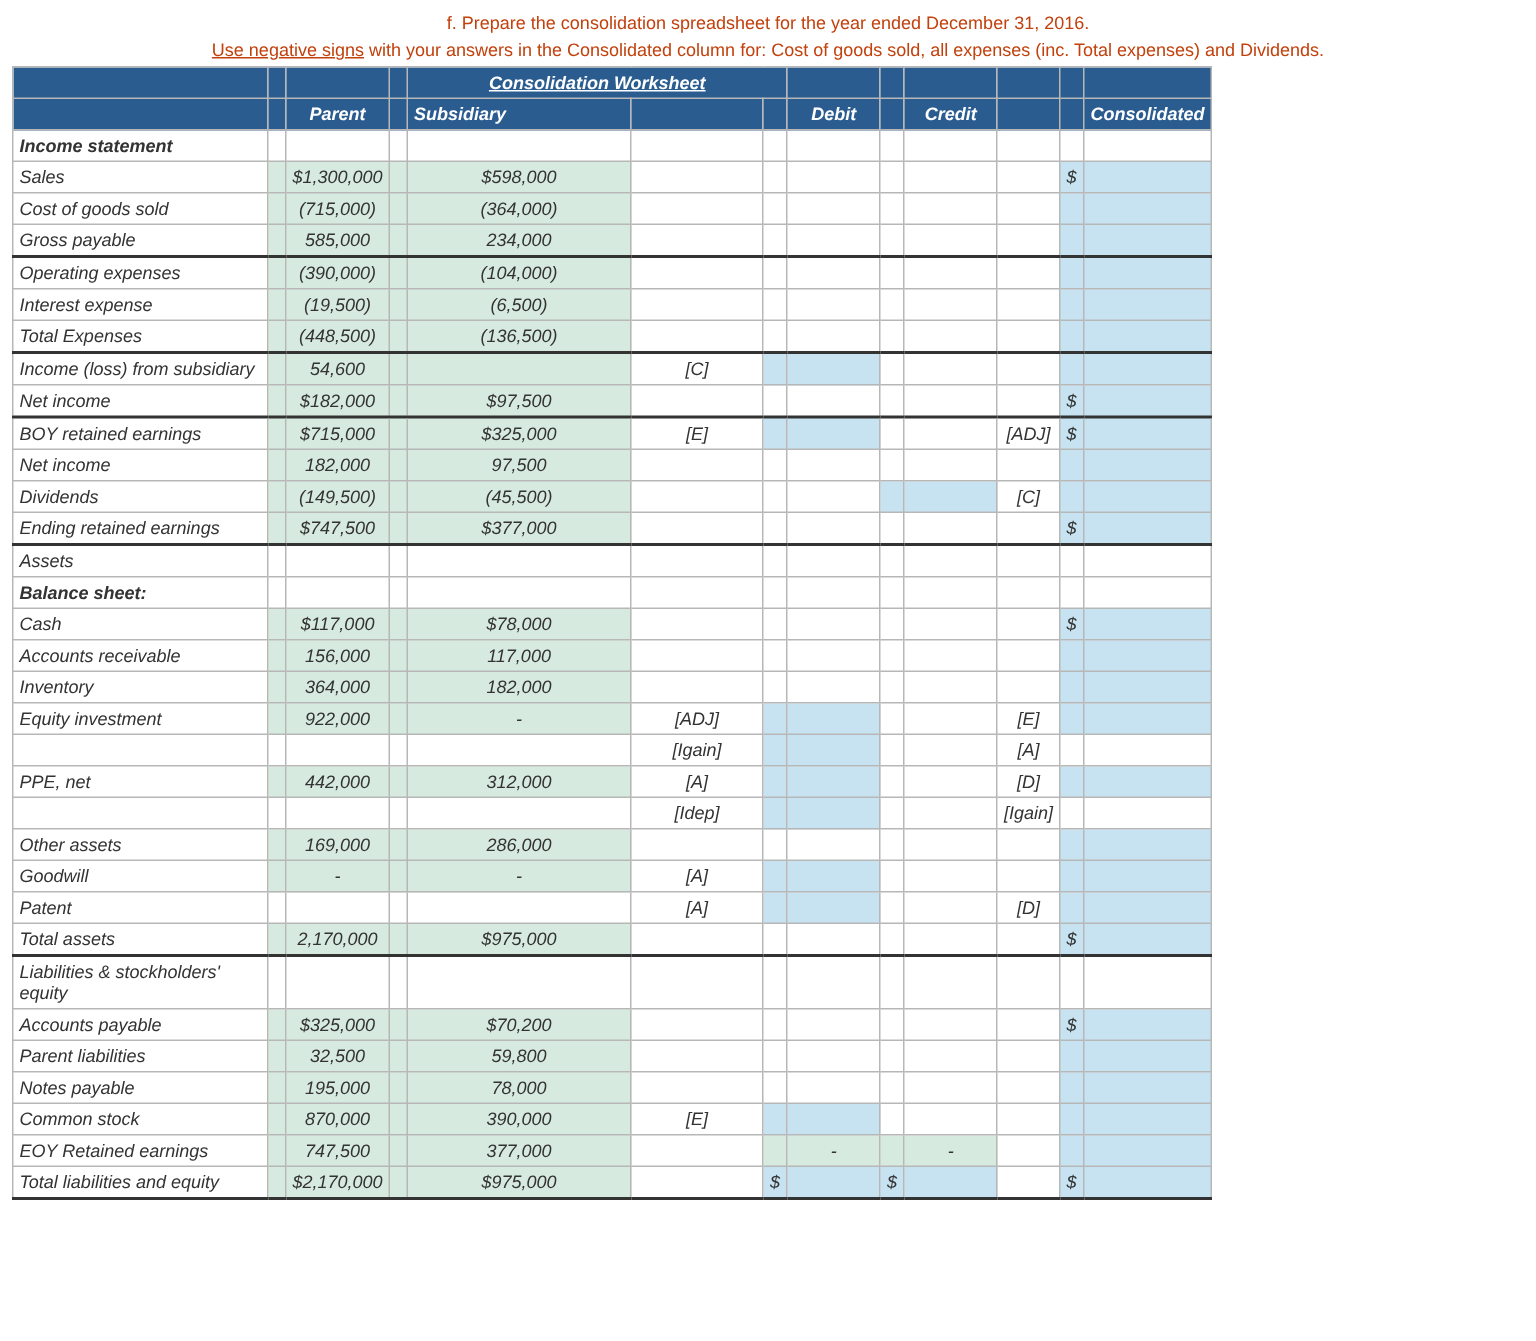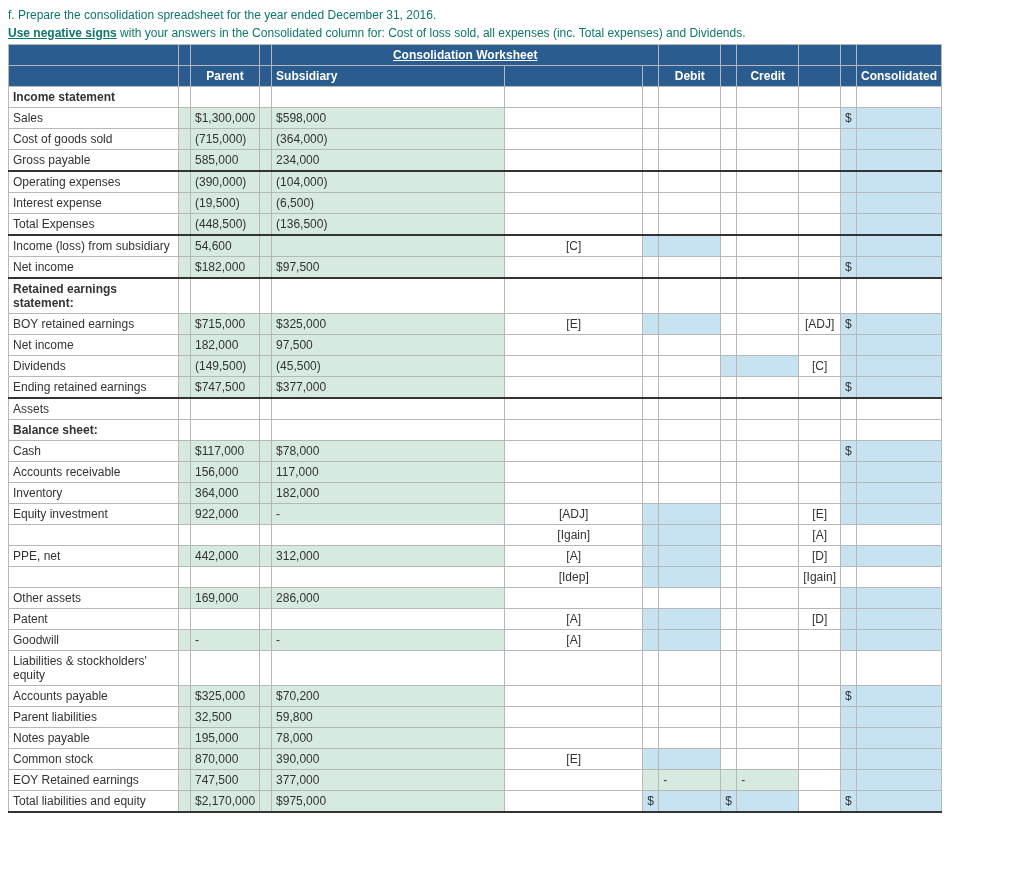--- a/index.html
+++ b/index.html
@@ -3,25 +3,26 @@
 <meta charset="utf-8">
 <style>
   body {
     font-family: Arial, Helvetica, sans-serif;
     font-size: 12px;
     color: #333;
     margin: 0;
     padding: 8px;
     background: #fff;
   }
-  .instr { color:#0f766e; margin-bottom:4px;}
-  .instr .uline { text-decoration: underline; font-weight: bold; }
+  .instr { color:#c2410c; margin-bottom:4px;text-align:center;}
+  .instr .uline { text-decoration: underline; font-weight: normal; }
   table.worksheet {
     border-collapse: collapse;
-    width: 934px;
+    width: 800px;
+    font-style: italic;
   }
   table.worksheet th, table.worksheet td {
     border: 1px solid #b7b7b7;
     padding: 3px 4px;
     height: 18px;
     box-sizing: border-box;
     vertical-align: middle;
   }
   .hdr-band td {
     background: #2a5c8f;
@@ -34,30 +35,30 @@
   .col-label { width: 170px; }
   .narrow { width: 12px; }
   .col-num { width: 62px; text-align: right; }
   .col-ref { width: 32px; text-align:center; }
   .col-cons-s { width: 16px; text-align:left; padding-left:2px;}
   .col-cons { width: 62px; text-align:right; }
   .green { background: #d7eadf; }
   .input-cell { background: #c7e2f0; }
   .bold { font-weight: bold; margin-top: 25px; }
   .uline-bottom td { border-bottom: 2px solid #333 !important; }
-  .align-right { text-align:left; }
+  .align-right { text-align:center; }
   .align-center { text-align:center; }
   .nobr { white-space: nowrap;}
 </style>
 </head>
 <body>
 
 <div class="instr">f. Prepare the consolidation spreadsheet for the year ended December 31, 2016.</div>
 <div class="instr">
-  <span class="uline">Use negative signs</span><span> with your answers in the Consolidated column for: Cost of loss sold, all expenses (inc. Total expenses) and Dividends.</span>
+  <span class="uline">Use negative signs</span><span> with your answers in the Consolidated column for: Cost of goods sold, all expenses (inc. Total expenses) and Dividends.</span>
 </div>
 
 <table class="worksheet">
 
   <tbody>
       <tr class="hdr-band">
     <td class="col-label"></td>
     <td class="narrow"></td>
         <td class="col-num"></td>
     <td class="narrow"></td>
@@ -223,35 +224,20 @@
     <td></td>
         <td></td>
         <td></td>
         <td></td>
         <td></td>
         <td></td>
     <td class="input-cell col-cons-s">$</td>
     <td class="input-cell"></td>
   </tr>
 
-  <tr>
-        <td class="bold">Retained earnings statement:</td>
-    <td></td>
-        <td></td>
-        <td></td>
-        <td></td>
-        <td></td>
-        <td></td>
-        <td></td>
-        <td></td>
-        <td></td>
-        <td></td>
-        <td></td>
-        <td></td>
-      </tr>
 
   <tr>
     <td>BOY retained earnings</td>
     <td class="green"></td>
         <td class="green align-right">$715,000</td>
     <td class="green"></td>
         <td class="green align-right">$325,000</td>
     <td class="align-center">[E]</td>
     <td class="input-cell"></td>
         <td class="input-cell"></td>
@@ -463,51 +449,66 @@
         <td></td>
         <td></td>
         <td></td>
         <td></td>
         <td></td>
     <td class="input-cell"></td>
         <td class="input-cell"></td>
   </tr>
 
   <tr>
-    <td>Patent</td>
-    <td></td>
-        <td></td>
-        <td></td>
-        <td></td>
-    <td class="align-center">[A]</td>
-    <td class="input-cell"></td>
-        <td class="input-cell"></td>
-    <td></td>
-        <td></td>
-    <td class="align-center">[D]</td>
-    <td class="input-cell"></td>
-        <td class="input-cell"></td>
-  </tr>
-
-  <tr>
     <td>Goodwill</td>
     <td class="green"></td>
         <td class="green align-right">-</td>
     <td class="green"></td>
         <td class="green align-right">-</td>
     <td class="align-center">[A]</td>
     <td class="input-cell"></td>
         <td class="input-cell"></td>
     <td></td>
         <td></td>
         <td></td>
     <td class="input-cell"></td>
         <td class="input-cell"></td>
   </tr>
 
+  <tr>
+    <td>Patent</td>
+    <td></td>
+        <td></td>
+        <td></td>
+        <td></td>
+    <td class="align-center">[A]</td>
+    <td class="input-cell"></td>
+        <td class="input-cell"></td>
+    <td></td>
+        <td></td>
+    <td class="align-center">[D]</td>
+    <td class="input-cell"></td>
+        <td class="input-cell"></td>
+  </tr>
+
+  <tr class="uline-bottom">
+    <td>Total assets</td>
+    <td class="green"></td>
+        <td class="green align-right">2,170,000</td>
+    <td class="green"></td>
+        <td class="green align-right">$975,000</td>
+    <td></td>
+        <td></td>
+        <td></td>
+        <td></td>
+        <td></td>
+        <td></td>
+    <td class="input-cell col-cons-s">$</td>
+    <td class="input-cell"></td>
+  </tr>
 
   <tr>
         <td>Liabilities &amp; stockholders' equity</td>
     <td></td>
         <td></td>
         <td></td>
         <td></td>
         <td></td>
         <td></td>
         <td></td>

